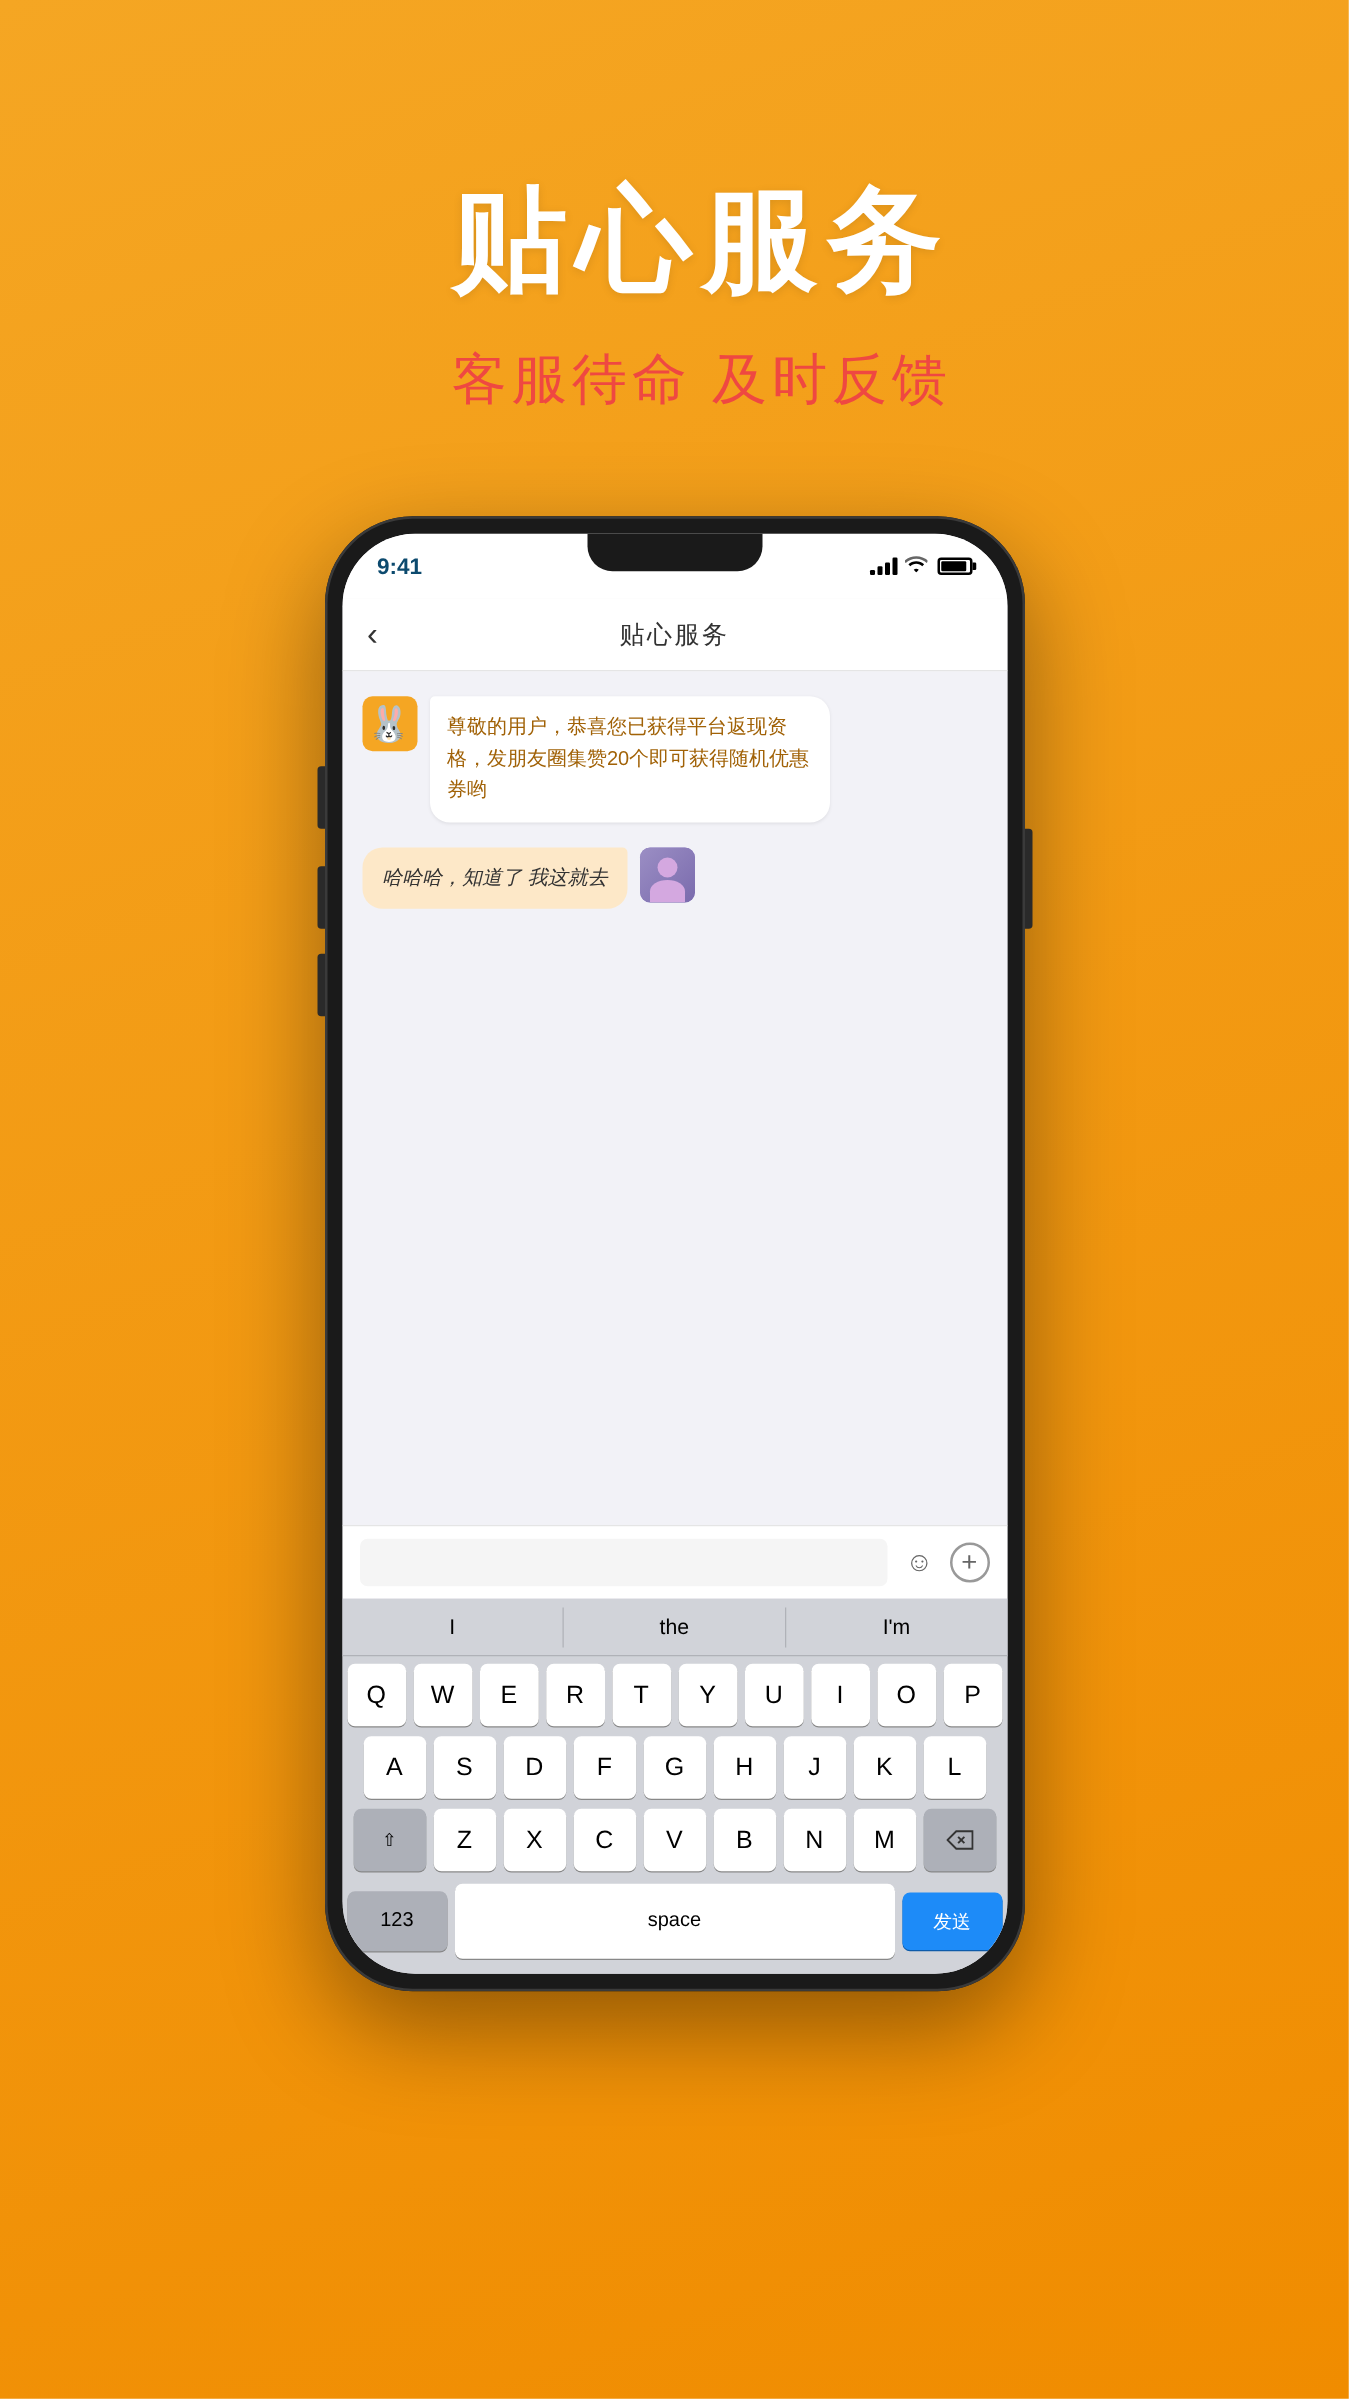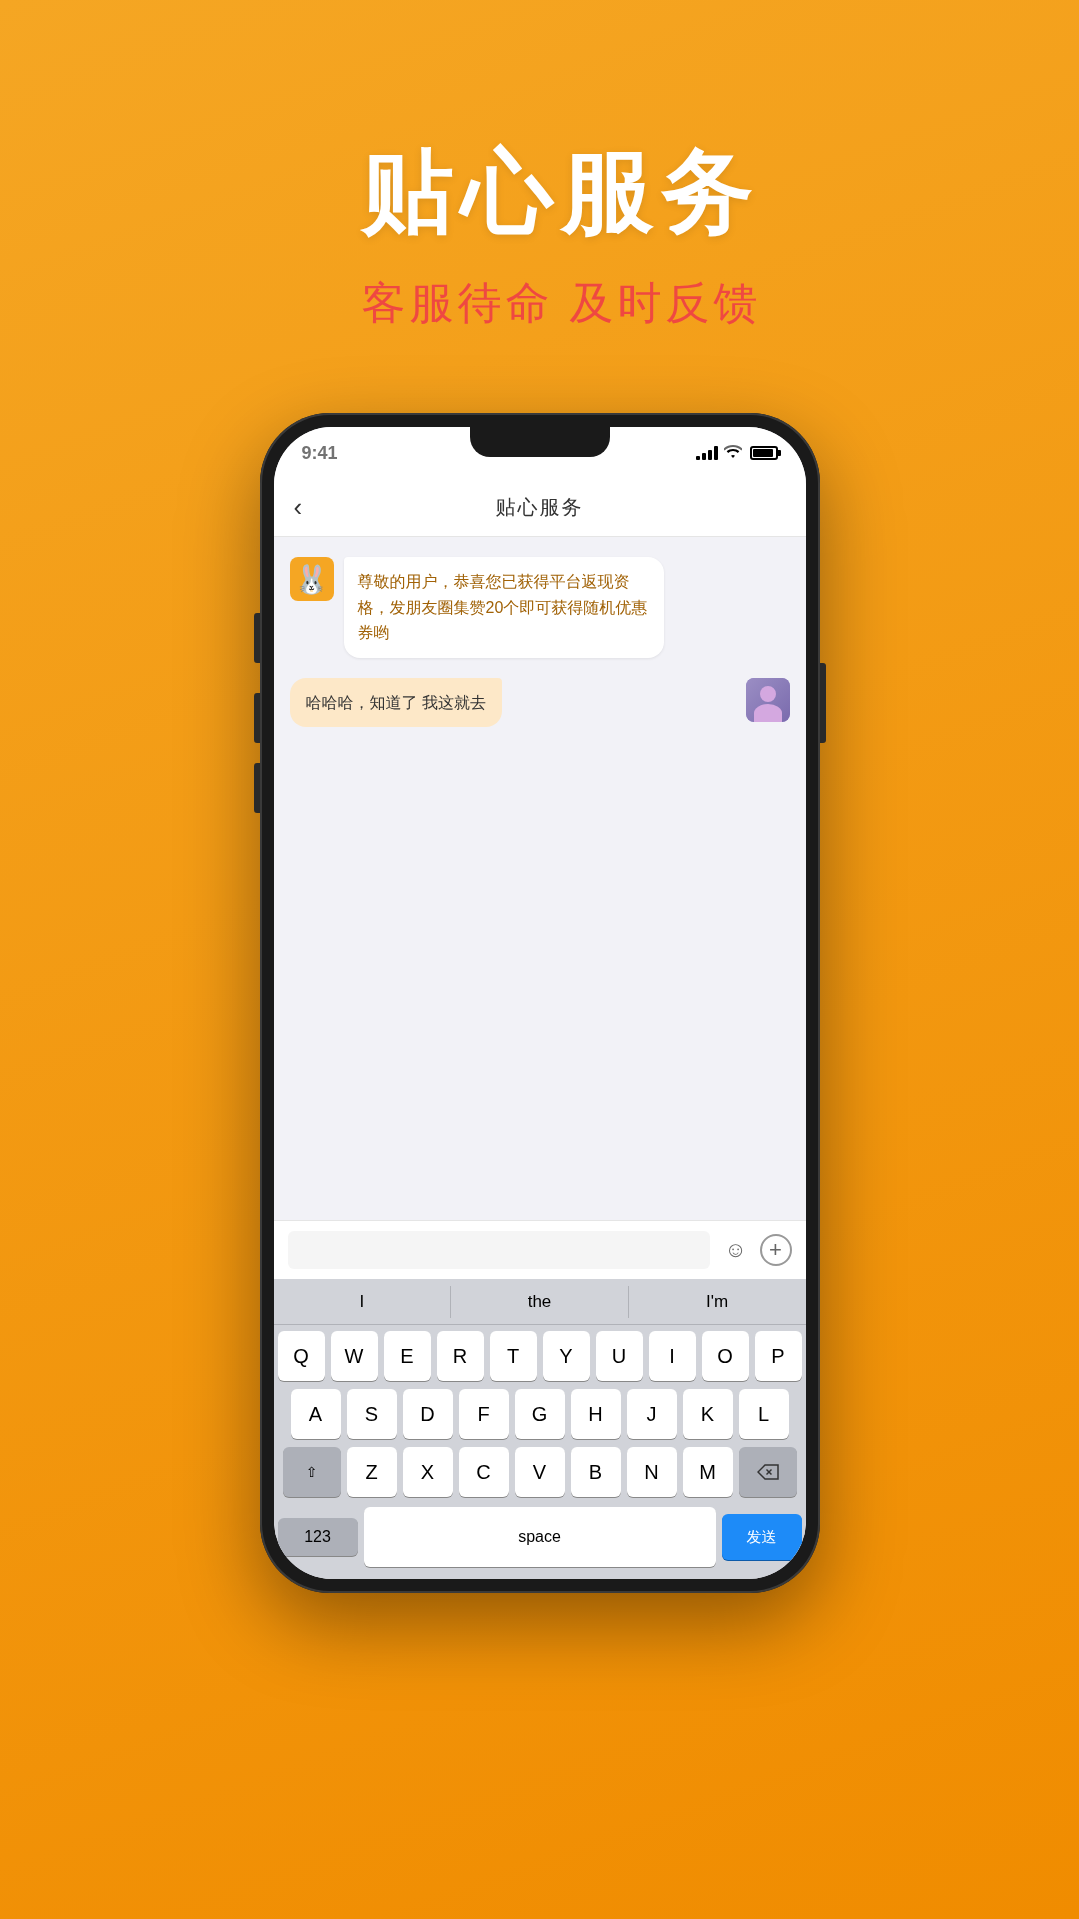--- a/index.html
+++ b/index.html
@@ -95,21 +95,21 @@
       display: flex;
       align-items: center;
       justify-content: space-between;
       padding: 0 28px;
       flex-shrink: 0;
     }
 
     .status-time {
       font-size: 18px;
       font-weight: 600;
-      color: #737373;
+      color: #0c4a6e;
     }
 
     .status-icons {
       display: flex;
       align-items: center;
       gap: 6px;
     }
 
     .signal-bars {
       display: flex;
@@ -242,22 +242,23 @@
       font-size: 16px;
       line-height: 1.6;
       color: #a16207;
       box-shadow: 0 1px 3px rgba(0,0,0,0.08);
     }
 
     
     .msg-right {
       display: flex;
       align-items: flex-start;
-      justify-content: space-between;
+      justify-content: flex-start;
       gap: 10px;
+      font-style: italic;
     }
 
     .bubble-right {
       background: #fde8c8;
       border-radius: 16px 4px 16px 16px;
       padding: 12px 16px;
       max-width: 260px;
       font-size: 16px;
       line-height: 1.6;
       color: #333;
@@ -433,21 +434,21 @@
     .keyboard-bottom {
       display: flex;
       align-items: center;
       padding: 6px 4px 12px;
       gap: 6px;
     }
 
     .key-123 {
       background: #adb0b8;
       border-radius: 6px;
-      height: 38px;
+      height: 48px;
       width: 80px;
       display: flex;
       align-items: center;
       justify-content: center;
       font-size: 16px;
       color: #000;
       cursor: pointer;
       box-shadow: 0 1px 0 #888;
       flex-shrink: 0;
     }

